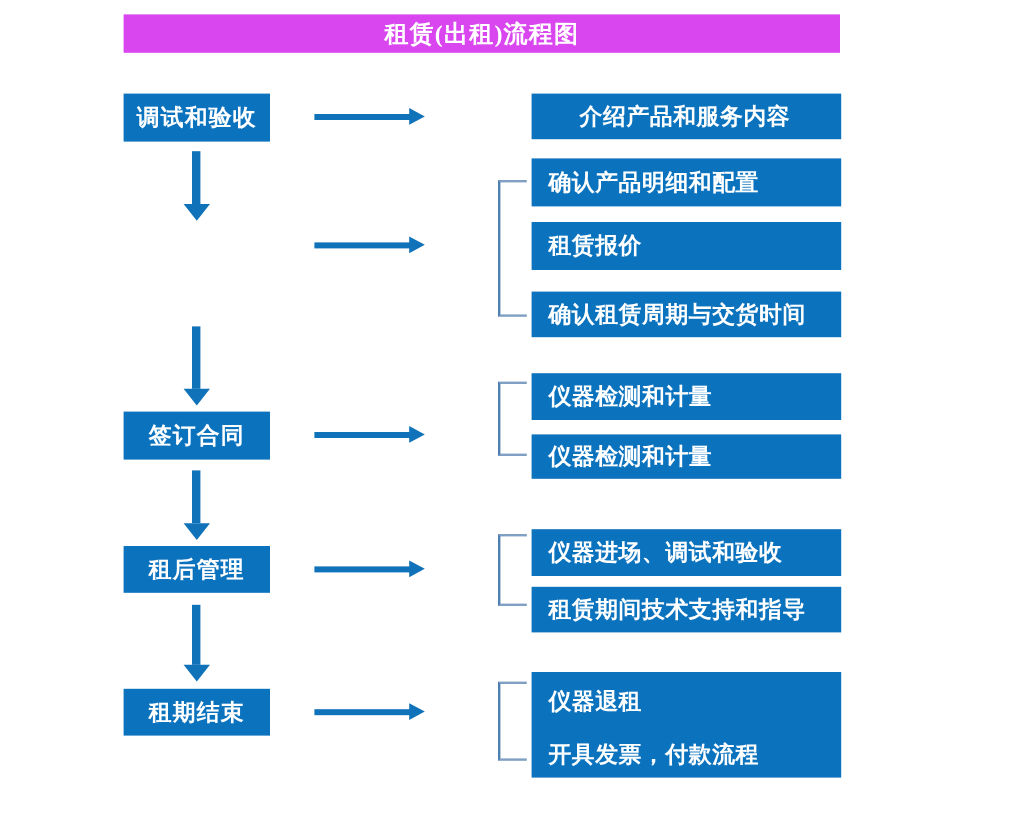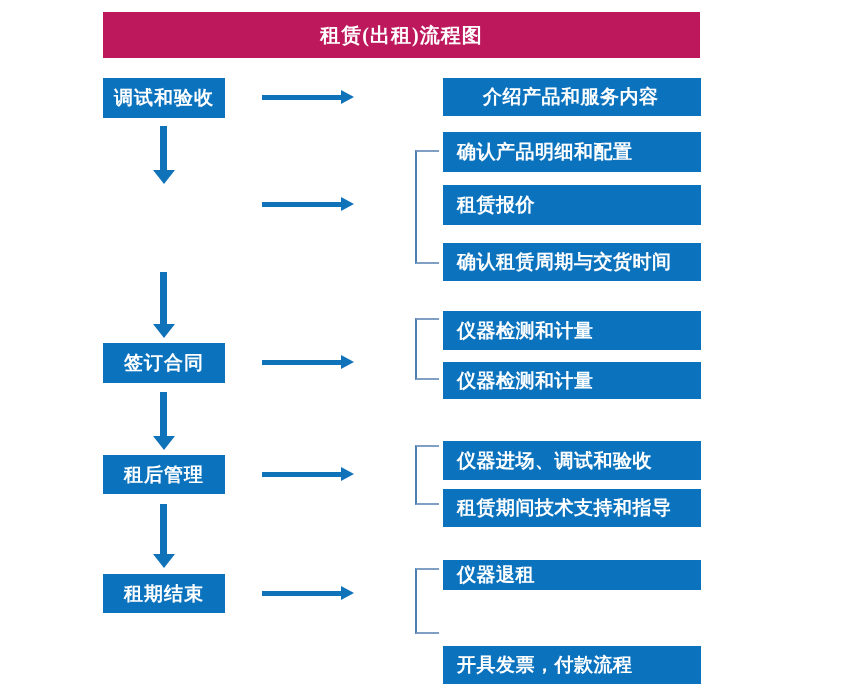--- a/index.html
+++ b/index.html
@@ -17,22 +17,22 @@
     background: #ffffff;
     overflow: hidden;
   }
 
   
   .title-bar {
     position: absolute;
     left: 103px;
     top: 12px;
     width: 597px;
-    height: 46px;
-    background: #be185d;
+    height: 32px;
+    background: #d946ef;
     color: #ffffff;
     display: flex;
     align-items: center;
     justify-content: center;
     font-size: 20px;
     font-weight: bold;
     letter-spacing: 1px;
   }
 
   
@@ -199,17 +199,17 @@
   <div class="detail-box" style="top:243px;height:38px;">确认租赁周期与交货时间</div>
 
   <div class="detail-box" style="top:311px;height:39px;">仪器检测和计量</div>
 
   <div class="detail-box" style="top:362px;height:37px;">仪器检测和计量</div>
 
   <div class="detail-box" style="top:441px;height:39px;font-family:Liberation Mono, monospace;">仪器进场、调试和验收</div>
 
   <div class="detail-box" style="top:489px;height:38px;">租赁期间技术支持和指导</div>
 
-  <div class="detail-box" style="top:560px;height:30px;">仪器退租</div>
-
-  <div class="detail-box" style="top:646px;height:38px;">开具发票，付款流程</div>
+  <div class="detail-box" style="top:560px;height:50px;">仪器退租</div>
+
+  <div class="detail-box" style="top:610px;height:38px;">开具发票，付款流程</div>
 
 </div>
 
 </body></html>

